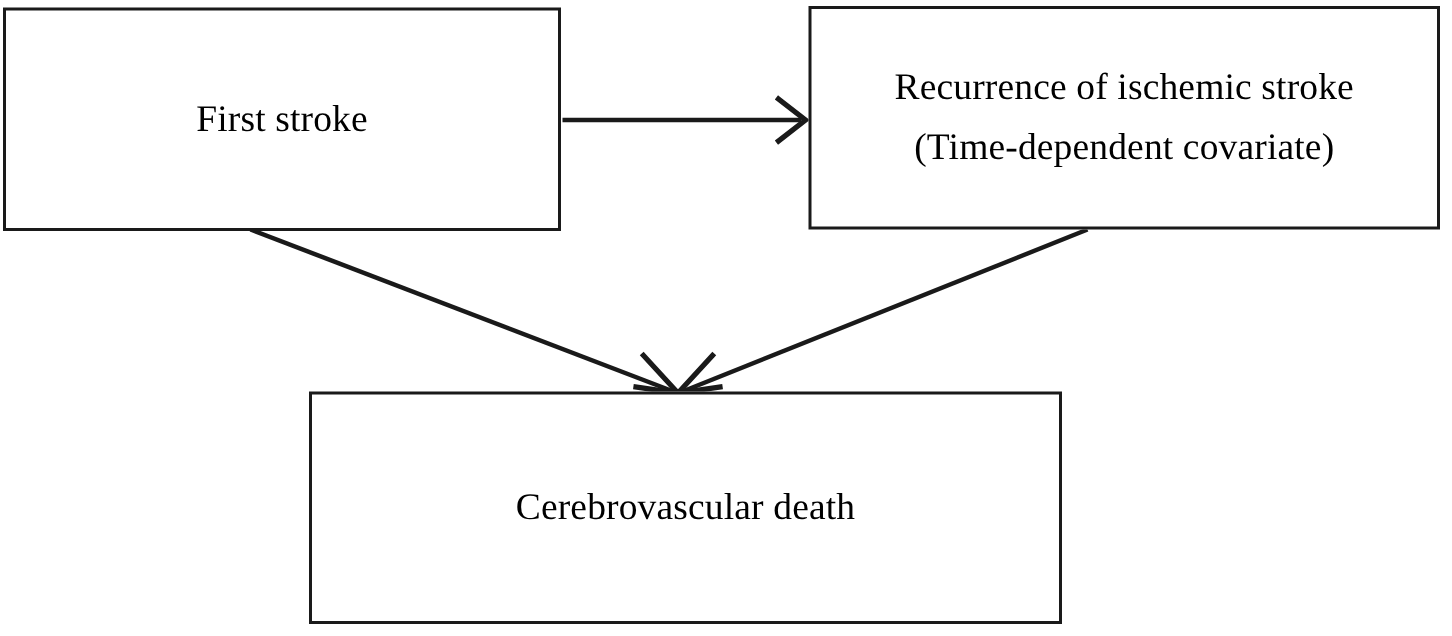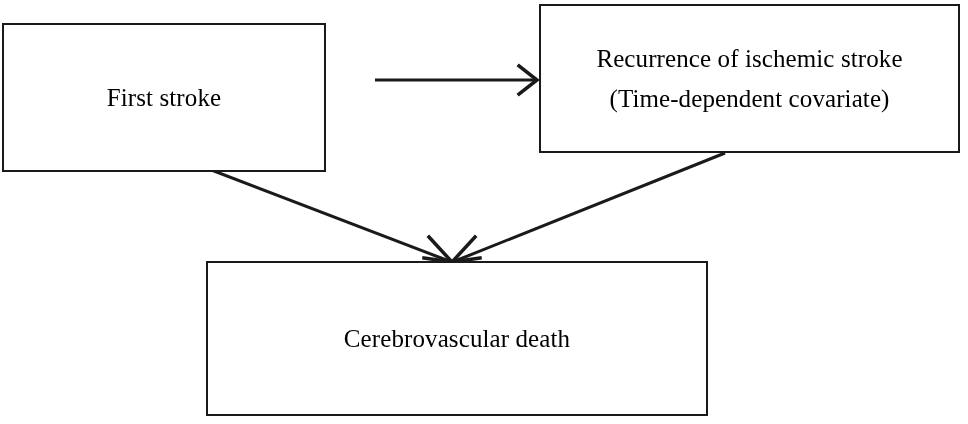--- a/index.html
+++ b/index.html
@@ -41,23 +41,22 @@
   }
   .node-label {
     display: block;
     white-space: nowrap;
     font-weight: 400;
     letter-spacing: 0.1px;
   }
   #node-first-stroke {
     left: 2px;
     top: 5px;
-    width: 324px;
+    width: 372px;
     height: 149px;
-    margin-top: 18px;
   }
   #node-first-stroke .node-label {
     font-size: 25px;
   }
   #node-recurrence {
     left: 539px;
     top: 4px;
     width: 421px;
     height: 149px;
   }

